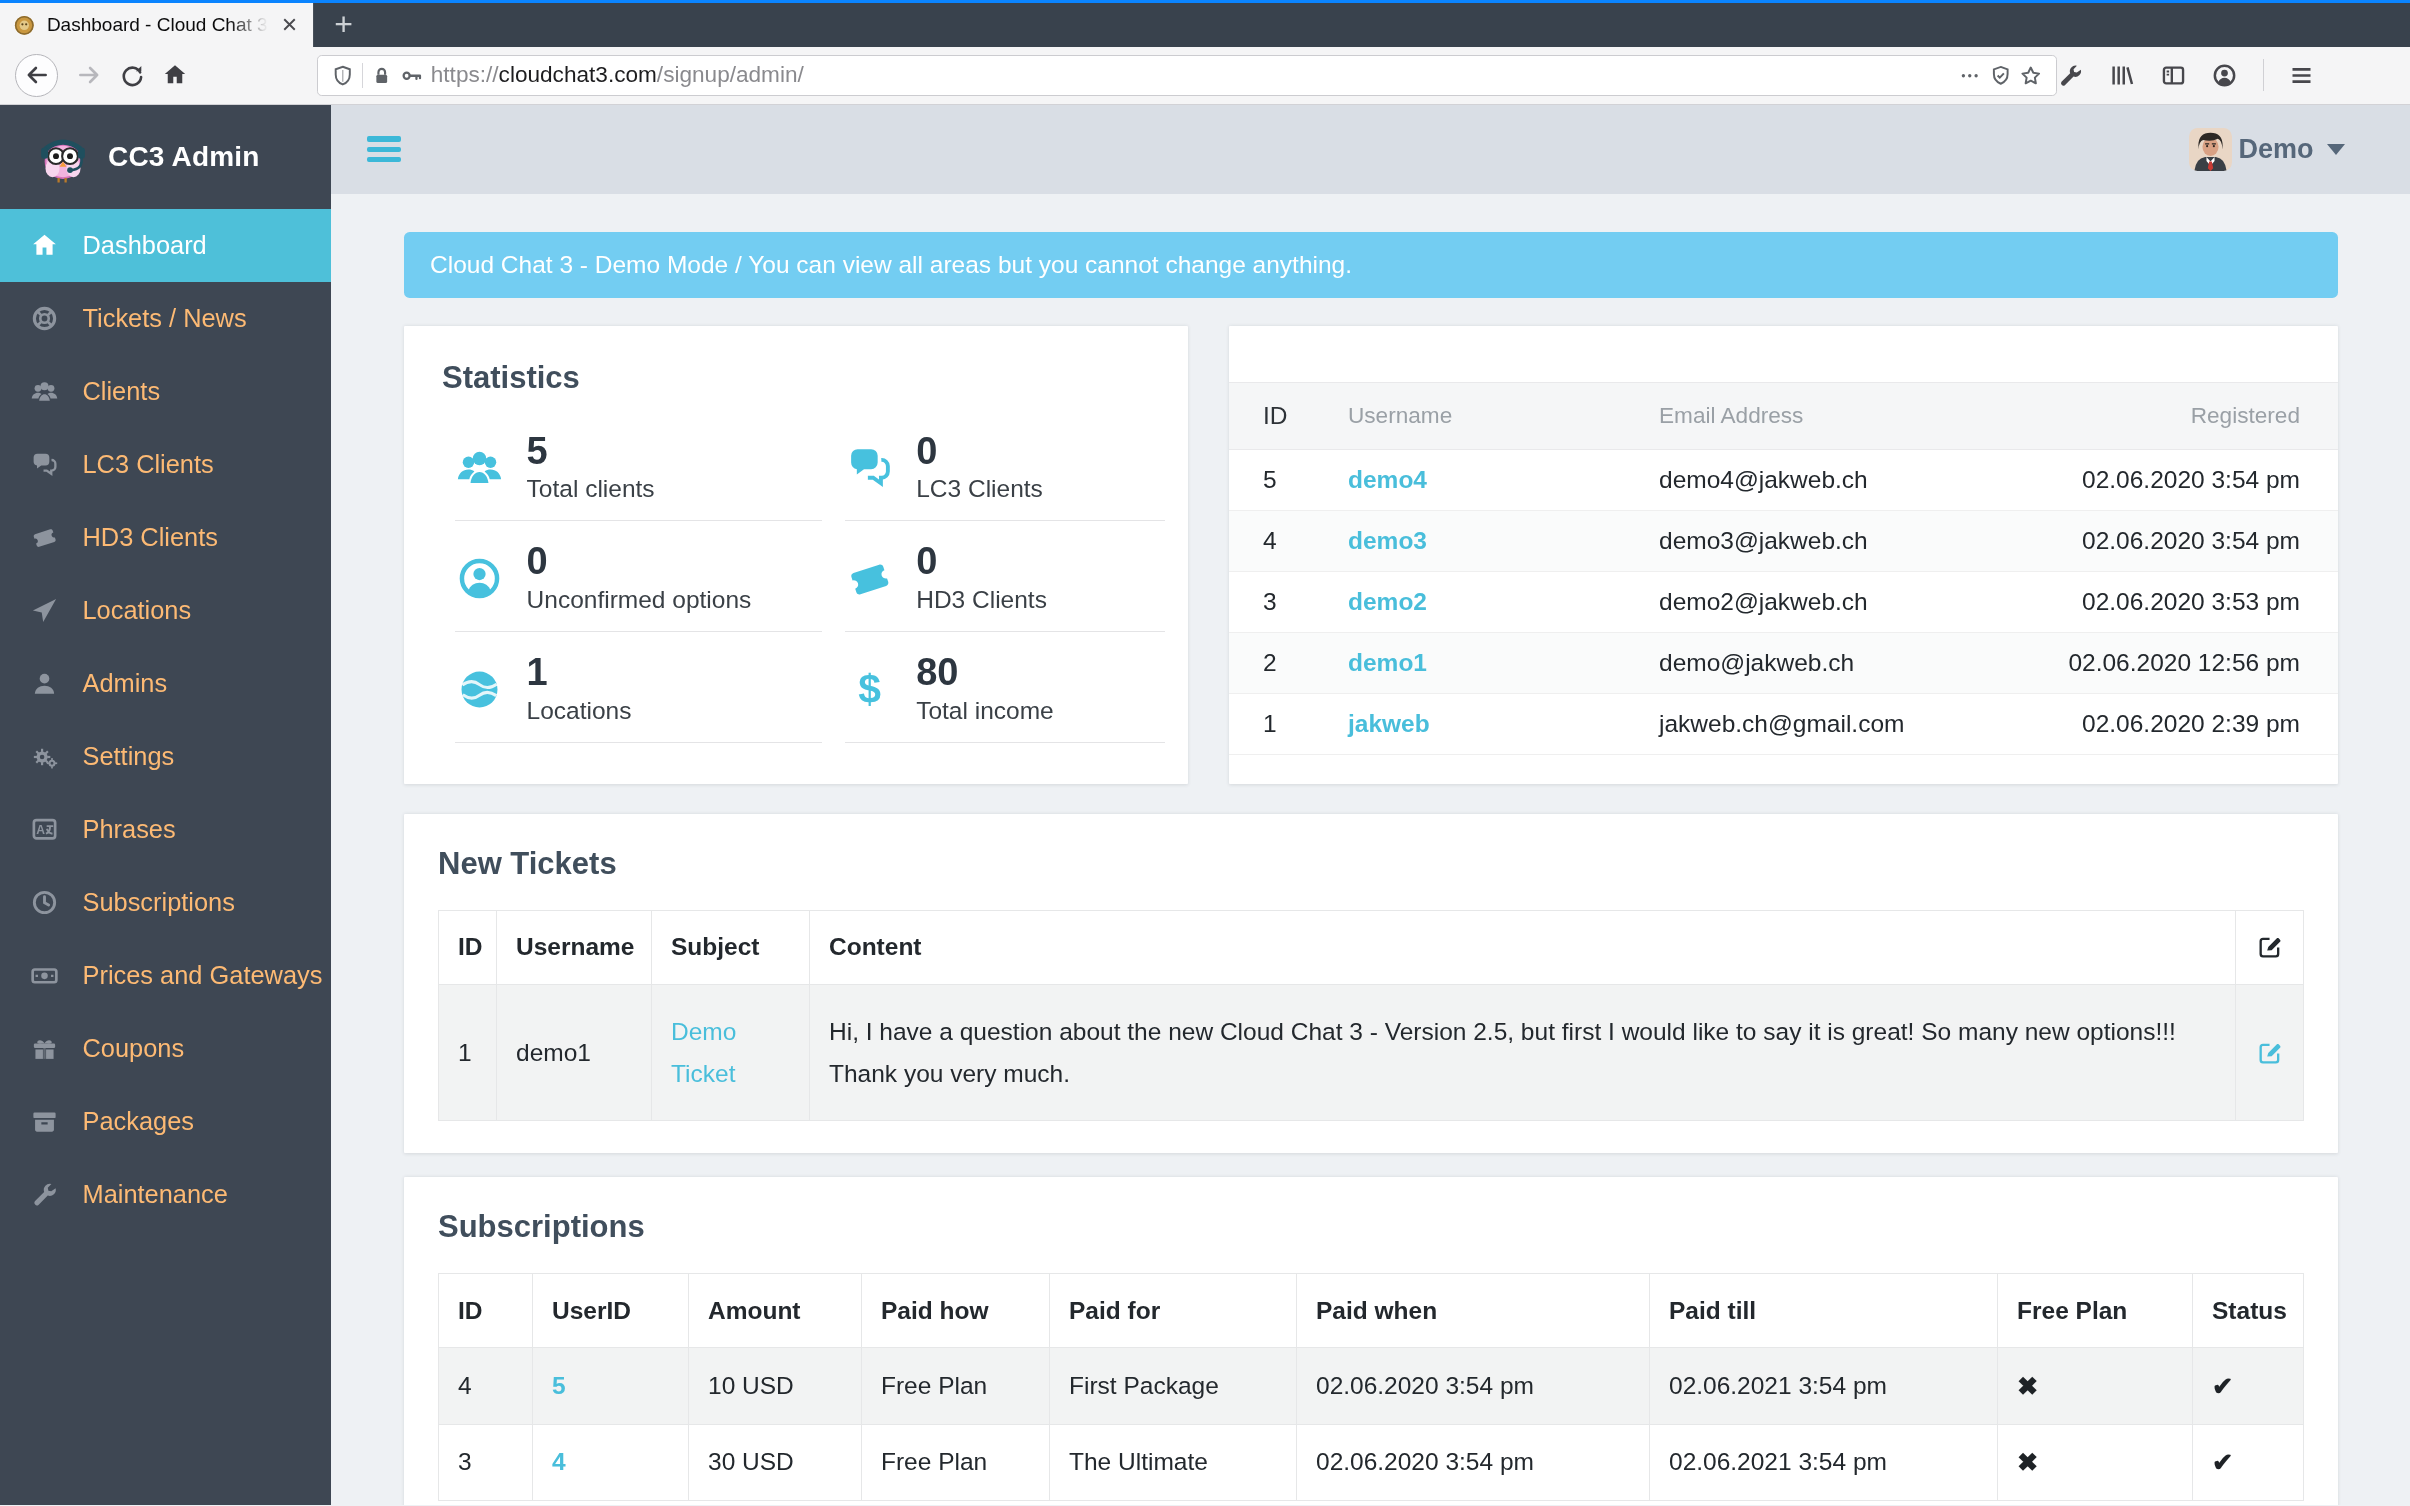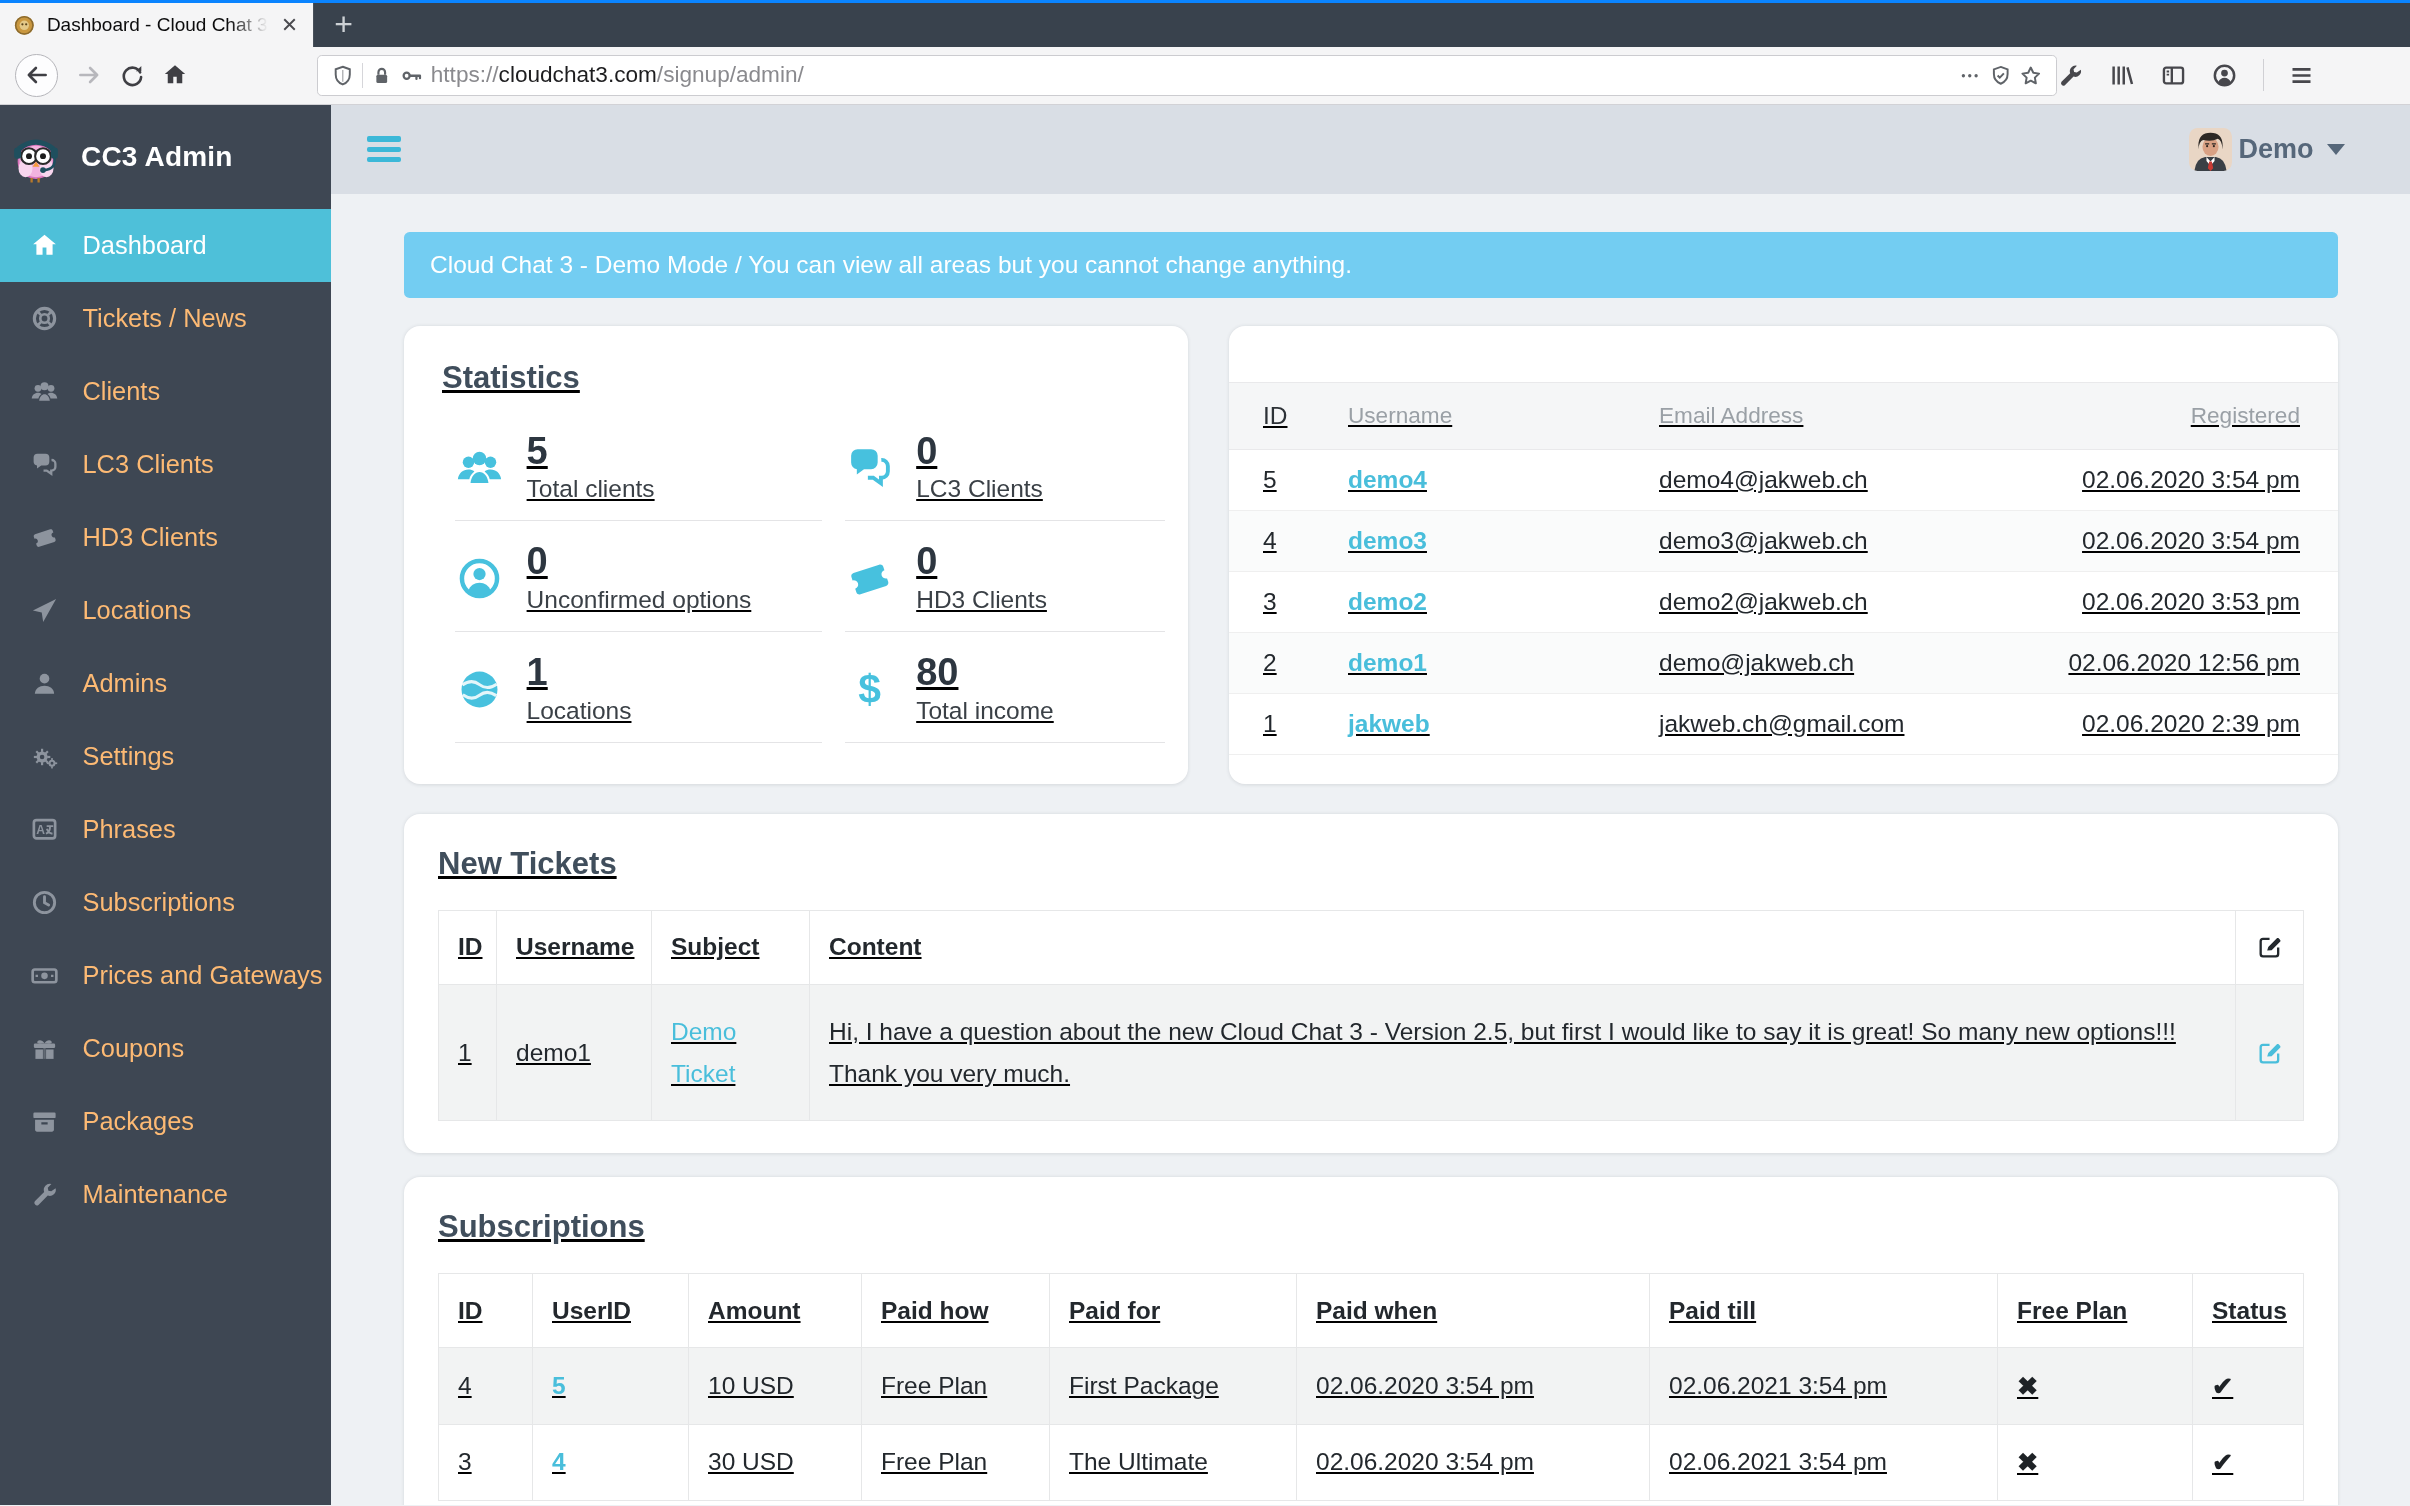--- a/index.html
+++ b/index.html
@@ -23,42 +23,42 @@
   .u-ic { width:23.5px; height:23.5px; color:#5f6368; flex:0 0 auto; }
   .url-text { flex:1; font-size:22.6px; color:#8a8a8e; white-space:nowrap; overflow:hidden; }
   .url-text .domain { color:#1d1d1f; }
   .tool-right { margin-left:auto; display:flex; align-items:center; gap:24.5px; margin-right:81px; }
   .tool-right .sep { width:0.9px; height:32px; background:#d0d0d4; }
   .t-ic { width:27px; height:27px; color:#47474c; }
 
   
   .app { display:flex; height:1400px; }
   .sidebar { width:331px; background:#3e4753; flex:0 0 auto; }
-  .brand { height:104px; display:flex; align-items:center; gap:17px; padding-left:8px; }
+  .brand { height:104px; display:flex; align-items:center; gap:17px; padding-left:35px; }
   .brand-name { color:#fff; font-size:28px; font-weight:600; letter-spacing:0.2px; }
   .nav-item { height:73px; display:flex; align-items:center; gap:23.5px; padding-left:30px; color:#fdba74; font-size:25.4px; cursor:pointer; }
   .nav-item .nav-ic { width:29px; height:29px; color:#8d949e; flex:0 0 auto; }
   .nav-item[data-active="true"] { background:#4ec0d9; color:#fff; }
   .nav-item[data-active="true"] .nav-ic { color:#fff; }
 
   .main { flex:1; display:flex; flex-direction:column; background:#eef1f4; }
   .topbar { height:89px; background:#d9dee5; display:flex; align-items:center; padding:0 66px 0 36px; flex:0 0 auto; }
   .burger { width:34px; cursor:pointer; }
   .burger div { height:5.6px; border-radius:1.9px; background:#3cb8d8; margin-bottom:4.7px; }
   .burger div:last-child { margin-bottom:0; }
   .userbox { margin-left:auto; display:flex; align-items:center; gap:6px; cursor:pointer; }
   .avatar { width:43px; height:43px; border-radius:8.5px; overflow:hidden; flex:0 0 auto; }
   .user-name { font-size:27px; font-weight:700; color:#56677a; }
   .caret { width:0; height:0; border-left:9.4px solid transparent; border-right:9.4px solid transparent; border-top:11.3px solid #56677a; margin-left:7.5px; }
 
   .content { padding:38px 73px 0 73px; overflow:hidden; }
 
   .alert { height:66px; background:#73cdf2; border-radius:5.6px; display:flex; align-items:center; padding:0 26px; color:#fff; font-size:24.5px; }
 
-  .card { background:#fff; border-radius:16px; box-shadow:0 0.9px 3.8px rgba(40,50,60,.12);text-decoration:underline; }
+  .card { background:#fff; border-radius:1px; box-shadow:0 0.9px 3.8px rgba(40,50,60,.12); }
   .cards-row { display:flex; margin-top:28px; }
 
   
   .stats-card { width:784px; height:458px; padding:34px 38px; flex:0 0 auto; }
   .card-h1 { font-size:31px; font-weight:700; color:#404e5c; }
   .card-sub { font-size:24.5px; color:#8494a5; margin-top:9.4px; }
   .stats-grid { display:grid; grid-template-columns:367px 320px; column-gap:22.6px; margin-top:36px; padding-left:13px; }
   .stat { display:flex; align-items:center; gap:22.6px; border-bottom:0.9px solid #e4e4e6; padding-bottom:17px; margin-bottom:21px; }
   .stat-ic { width:49px; height:49px; color:#47c1de; flex:0 0 auto; }
   .stat-val { font-size:38px; font-weight:600; color:#2d3640; line-height:1.05; }

